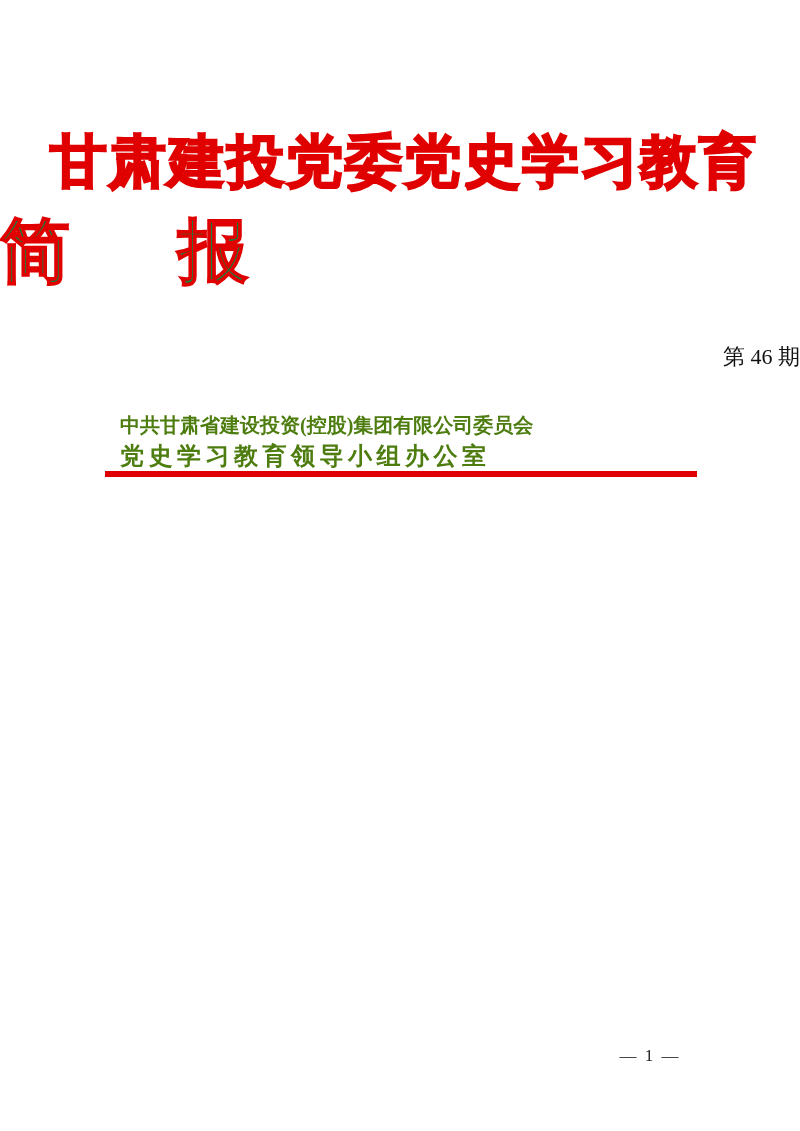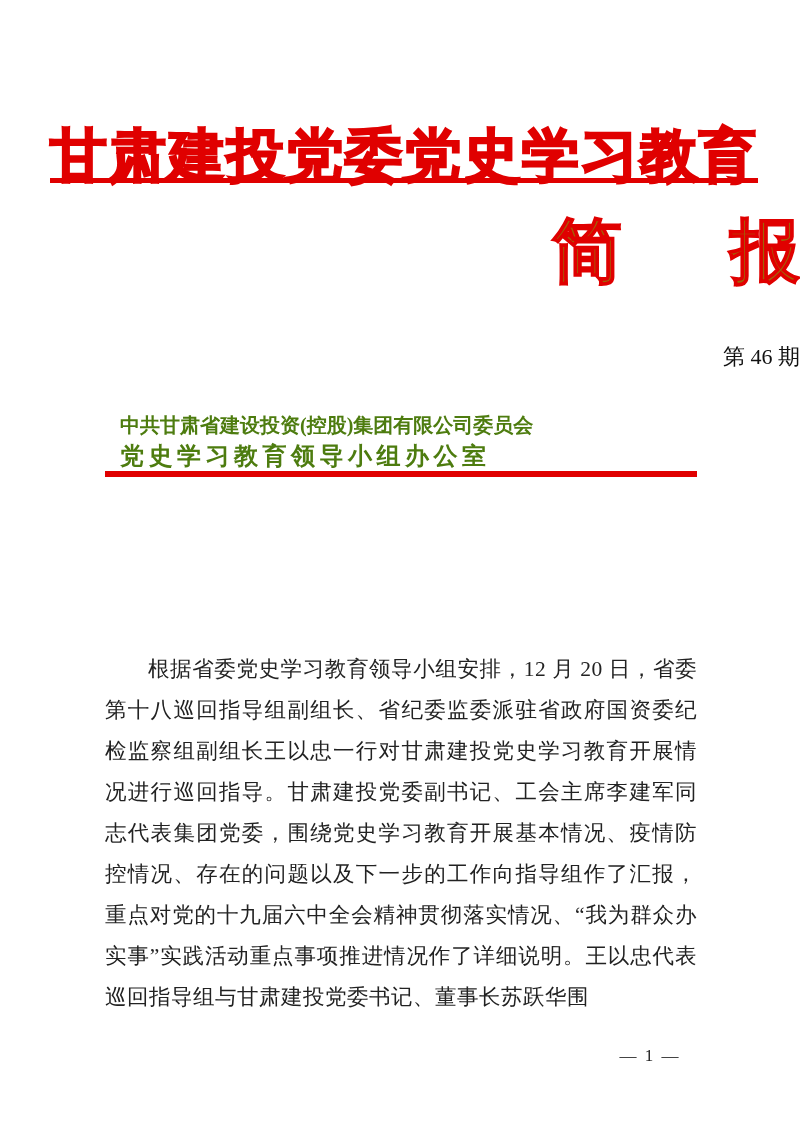--- a/index.html
+++ b/index.html
@@ -13,40 +13,39 @@
     height: 1131px;
     background: #ffffff;
     overflow: hidden;
     font-family: "Liberation Serif", serif;
     color: #1a1a1a;
   }
 
   
   .masthead-title {
     position: absolute;
-    top: 118px;
+    top: 124px;
     left: 50px;
     width: 700px;
     text-align: left;
     color: #e00000;
     font-family: "Liberation Sans", sans-serif;
     font-weight: 900;
     font-size: 57px;
     letter-spacing: 2px;
     -webkit-text-stroke: 2.2px #e00000;
     white-space: nowrap;
-    text-decoration: underline;
   }
   .masthead-sub {
     position: absolute;
     top: 205px;
     left: 0;
     width: 800px;
-    text-align: right;
-    color: #a16207;
+    text-align: left;
+    color: #15803d;
     font-family: "Liberation Serif", serif;
     font-weight: 900;
     font-size: 70px;
     -webkit-text-stroke: 1.5px #e00000;
     white-space: nowrap;
   }
   .masthead-sub .gap-char { display: inline-block; }
   .masthead-sub .gap-char + .gap-char { margin-left: 108px; }
 
   .issue-no {
@@ -151,17 +150,16 @@
 
   <div class="issuer">
     <div class="issuer-line1">中共甘肃省建设投资(控股)集团有限公司委员会</div>
     <div class="issuer-line2">党史学习教育领导小组办公室</div>
   </div>
 
 
   <div class="red-rule"></div>
 
 
-  <div class="article-body">根据省委党史学习教育领导小组安排，12 月 20 日，省委第十八巡回指导组副组长、省纪委监委派驻省政府国资委纪检监察组副组长王以忠一行对甘肃建投党史学习教育开展情况进行巡回指导。甘肃建投党委副书记、工会主席李建军同志代表集团党委，围绕党史学习教育开展基本情况、疫情防控情况、存在的问题以及下一步的工作向指导组作了汇报，重点对党的十九届六中全会精神贯彻落实情况、“我为群众办实事”实践活动重点事项推进情况作了详细说明。王以忠代表巡回指导组与甘肃建投党委书记、董事长苏跃华围</div>
 
   <div class="page-number">— 1 —</div>
 
 </div>
 
 </body></html>

